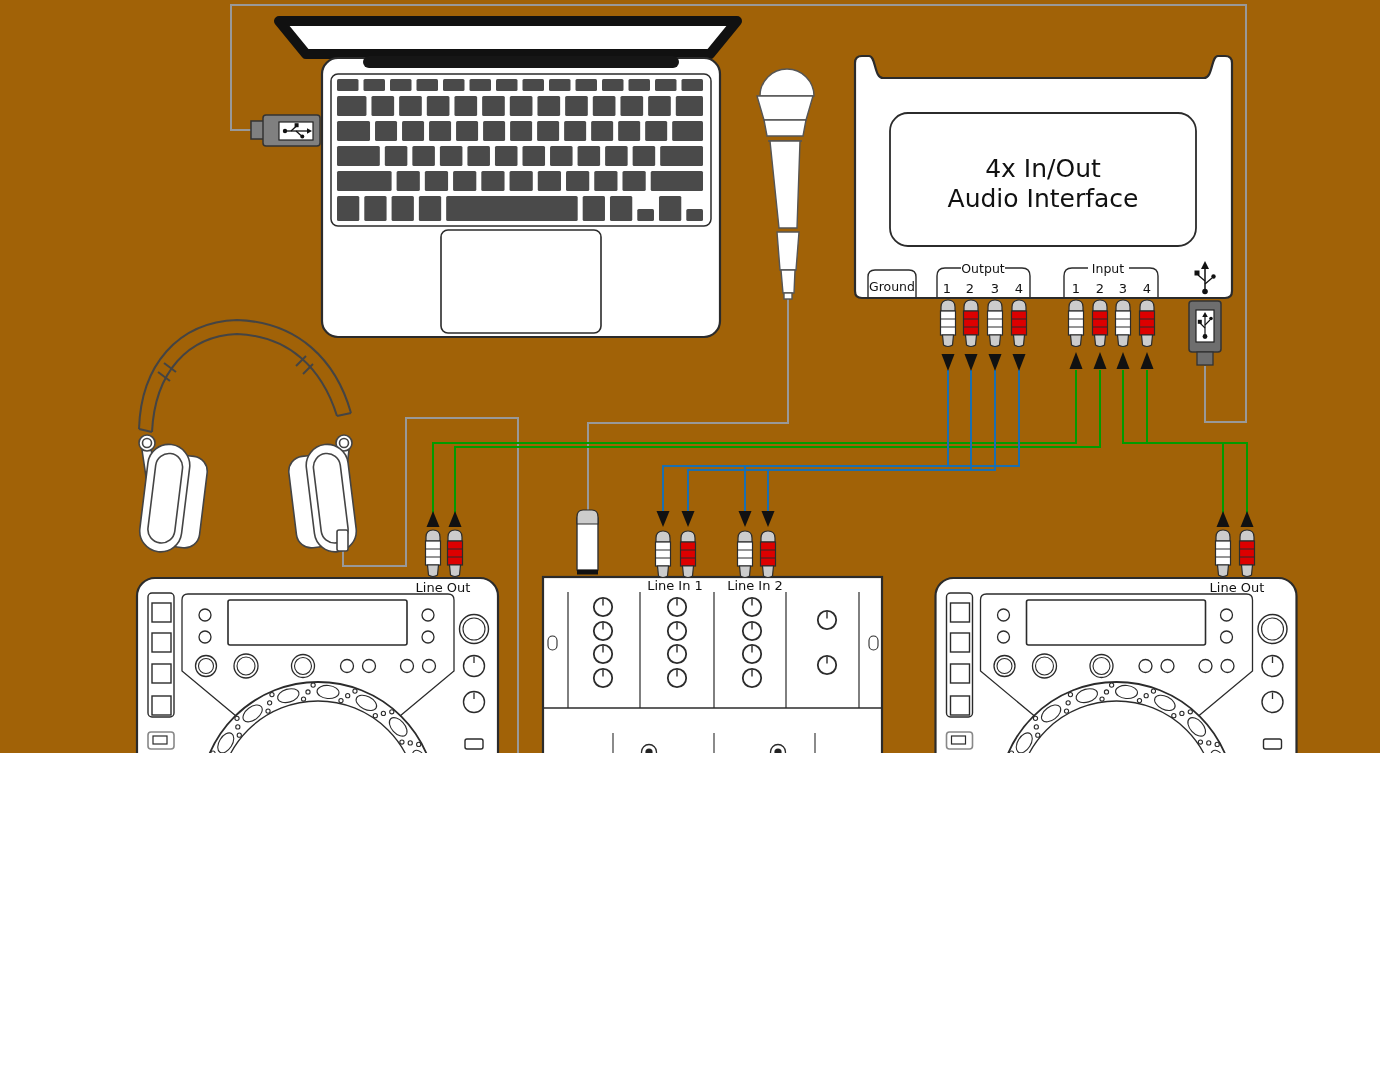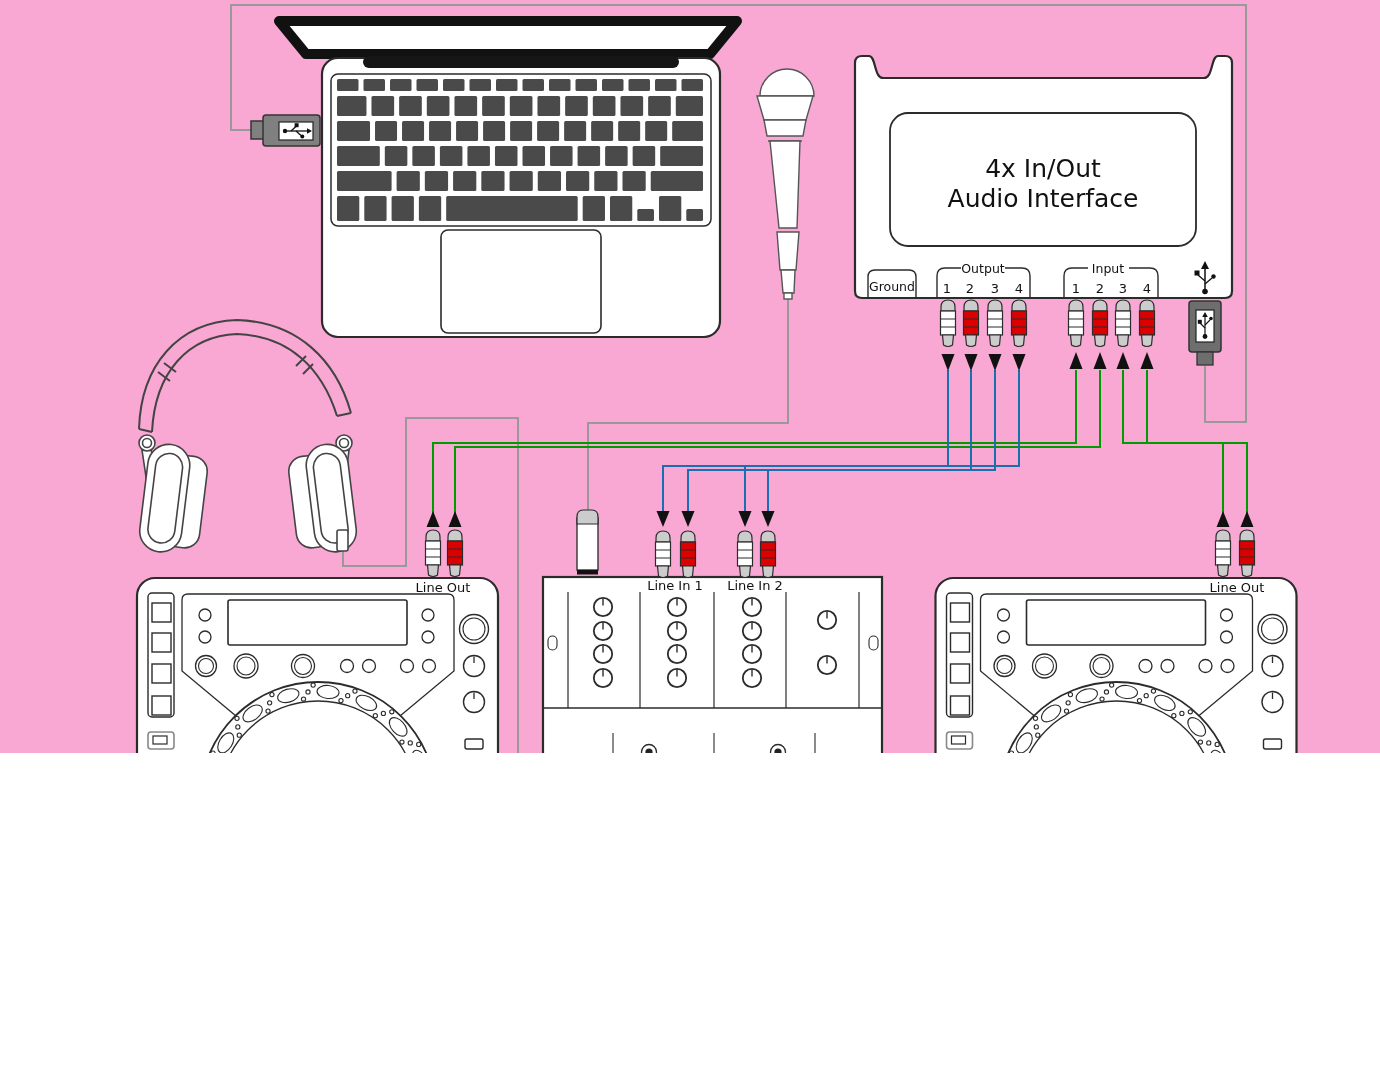--- a/index.html
+++ b/index.html
@@ -1,21 +1,21 @@
 <!DOCTYPE html>
 <html style="--cable_green: #009b00; --cable_blue: #1a6fb0; --cable_gray: #999999; --rca_red: #dd0000; --connector_cap_gray: #cccccc; --device_outline: #2b2b2b; --key_gray: #4a4a4a; --usb_plug_gray: #808080;"><head>
 <meta charset="utf-8">
 <style>
   :root{
     --cable_green:#009b00; --cable_blue:#1a6fb0; --cable_gray:#999999;
     --rca_red:#dd0000; --connector_cap_gray:#cccccc; --device_outline:#2b2b2b;
     --key_gray:#4a4a4a; --usb_plug_gray:#808080;
   }
   html,body{margin:0;padding:0;background:#fff;}
-  #stage{position:relative;width:1380px;height:753px;background:#f9a8d4;overflow:hidden;}
+  #stage{position:relative;width:1380px;height:753px;background:#a16207;overflow:hidden;}
   svg{display:block}
   svg text{font-family:"DejaVu Sans","Liberation Sans",sans-serif;fill:#111;}
   .t13{font-size:13px;text-anchor:middle}
   .t12{font-size:12.5px;text-anchor:middle}
   .tbig{font-size:25px;text-anchor:middle}
   .oln{stroke:var(--device_outline);fill:#fff}
   .oln2{stroke:var(--device_outline);fill:none}
   .ln{stroke:var(--device_outline);fill:none}
   .dark{fill:#161616;stroke:none}
   .cg{stroke:var(--cable_green);fill:none;stroke-width:2}

